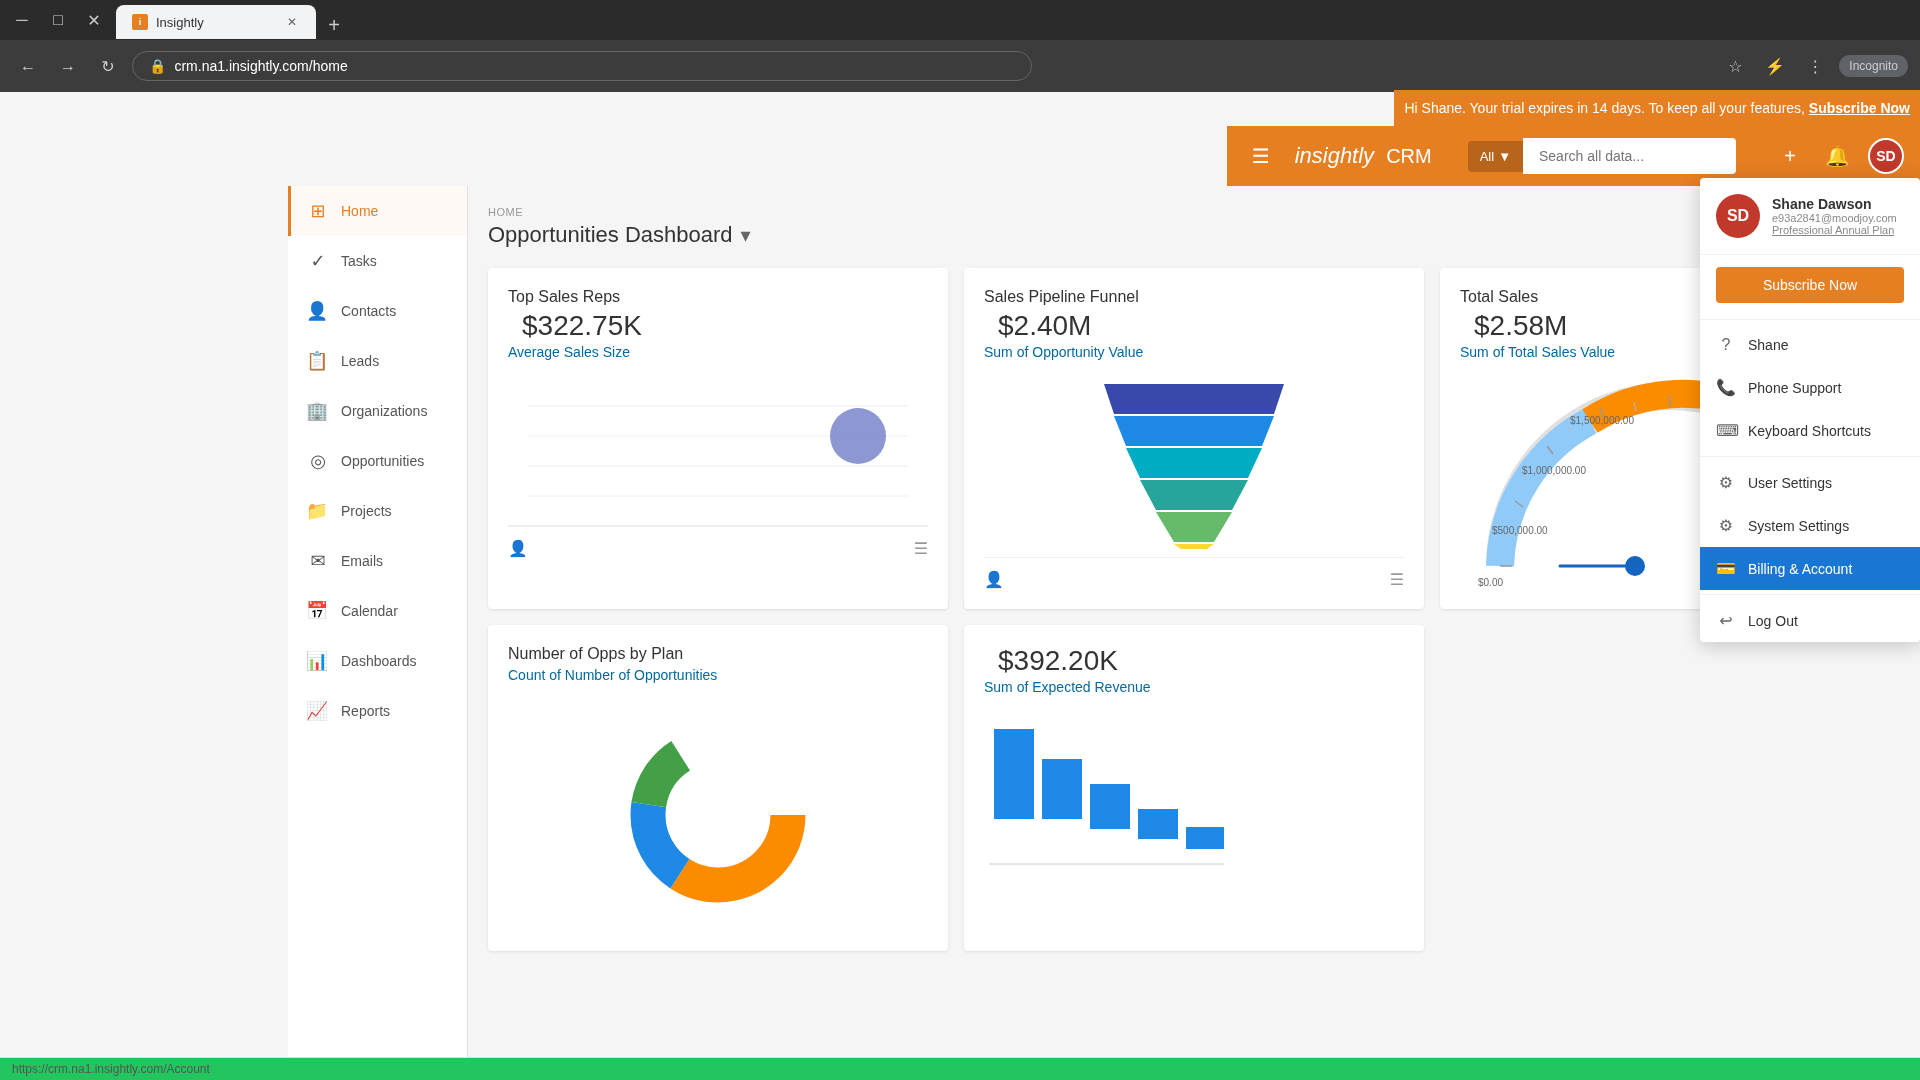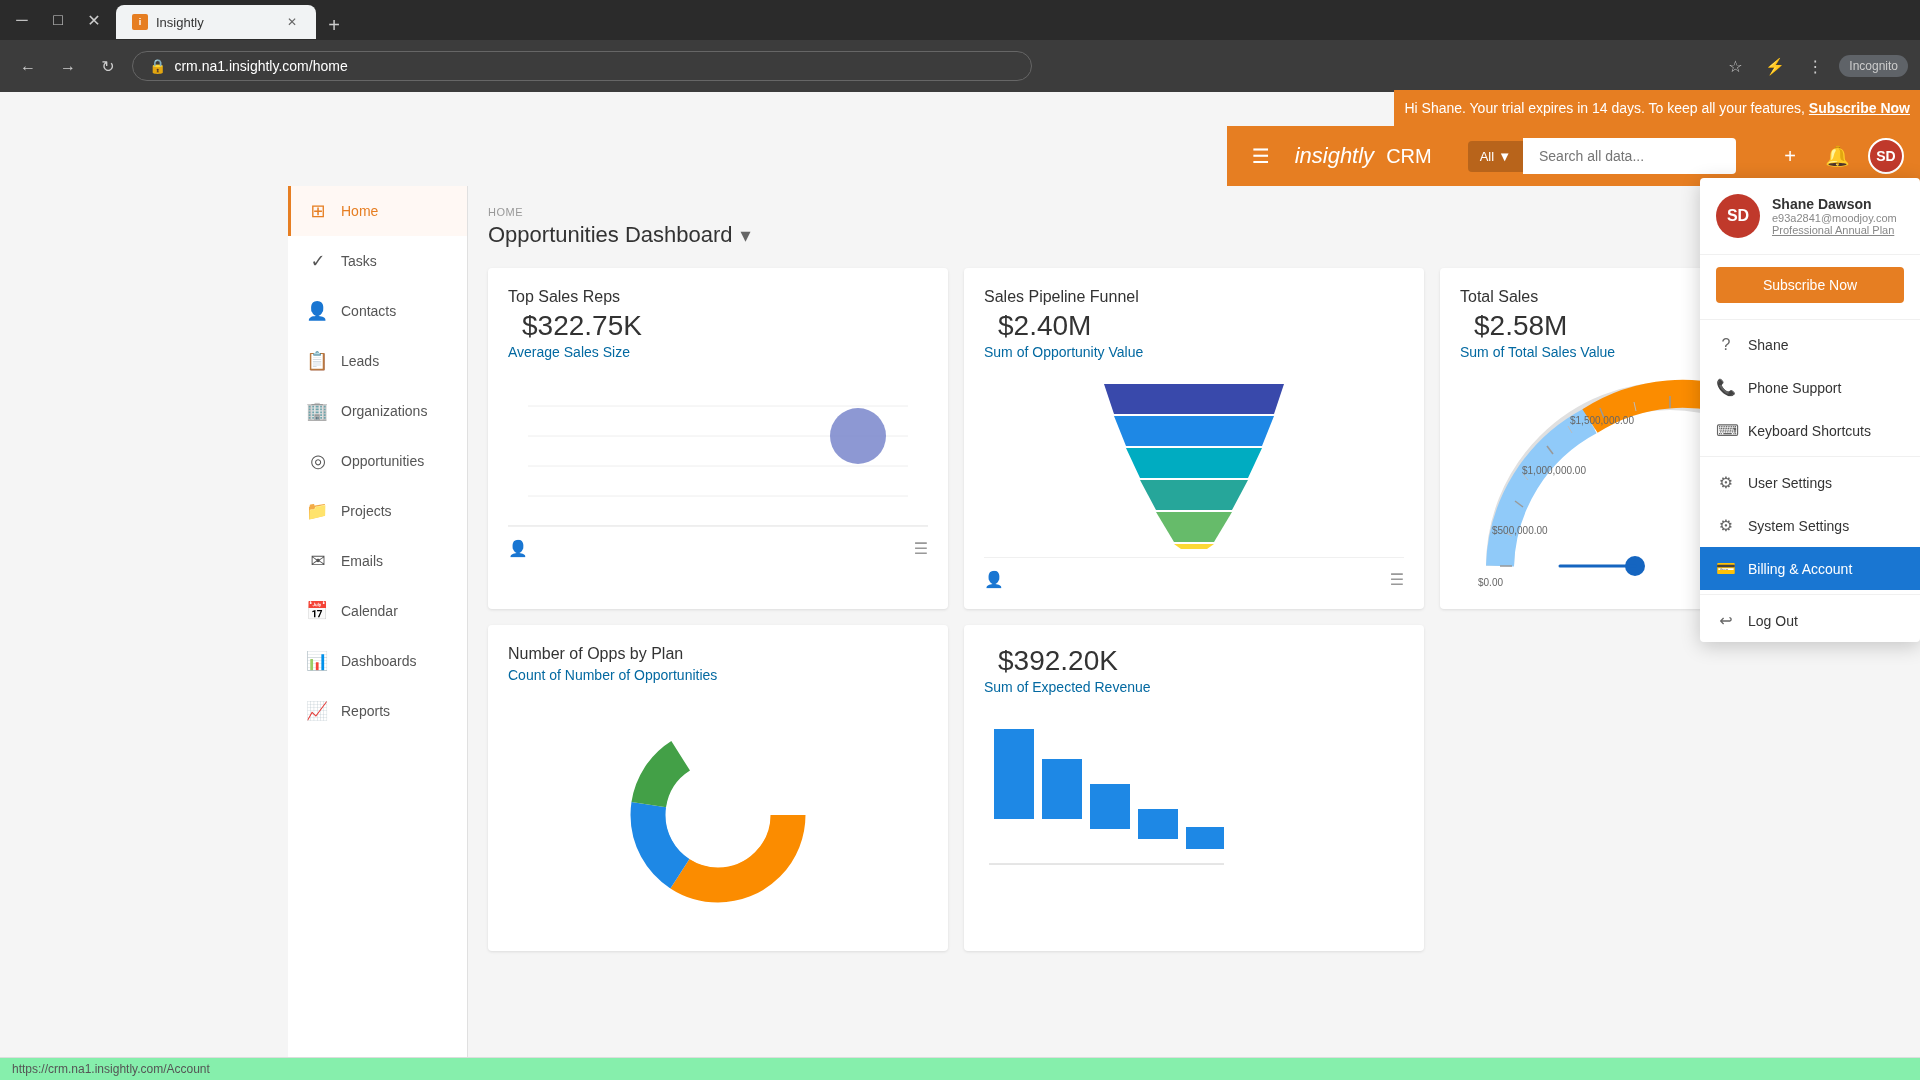--- a/index.html
+++ b/index.html
@@ -456,21 +456,21 @@
       cursor: pointer;
     }
     .dropdown-menu-item.active { background: #1976d2; color: white; }
     .dropdown-menu-item.active .menu-icon { color: white; }
     .dropdown-divider { height: 1px; background: #f0f0f0; margin: 4px 0; }
     .menu-icon { font-size: 16px; color: #666; width: 20px; text-align: center; }
     .menu-icon.active { color: white; }
 
     
     .status-bar {
-      background: #86efac;
+      background: #22c55e;
       padding: 4px 12px;
       font-size: 12px;
       color: #555;
       border-top: 1px solid #ddd;
       position: fixed;
       bottom: 0;
       left: 0;
       right: 0;
     }
   </style>

